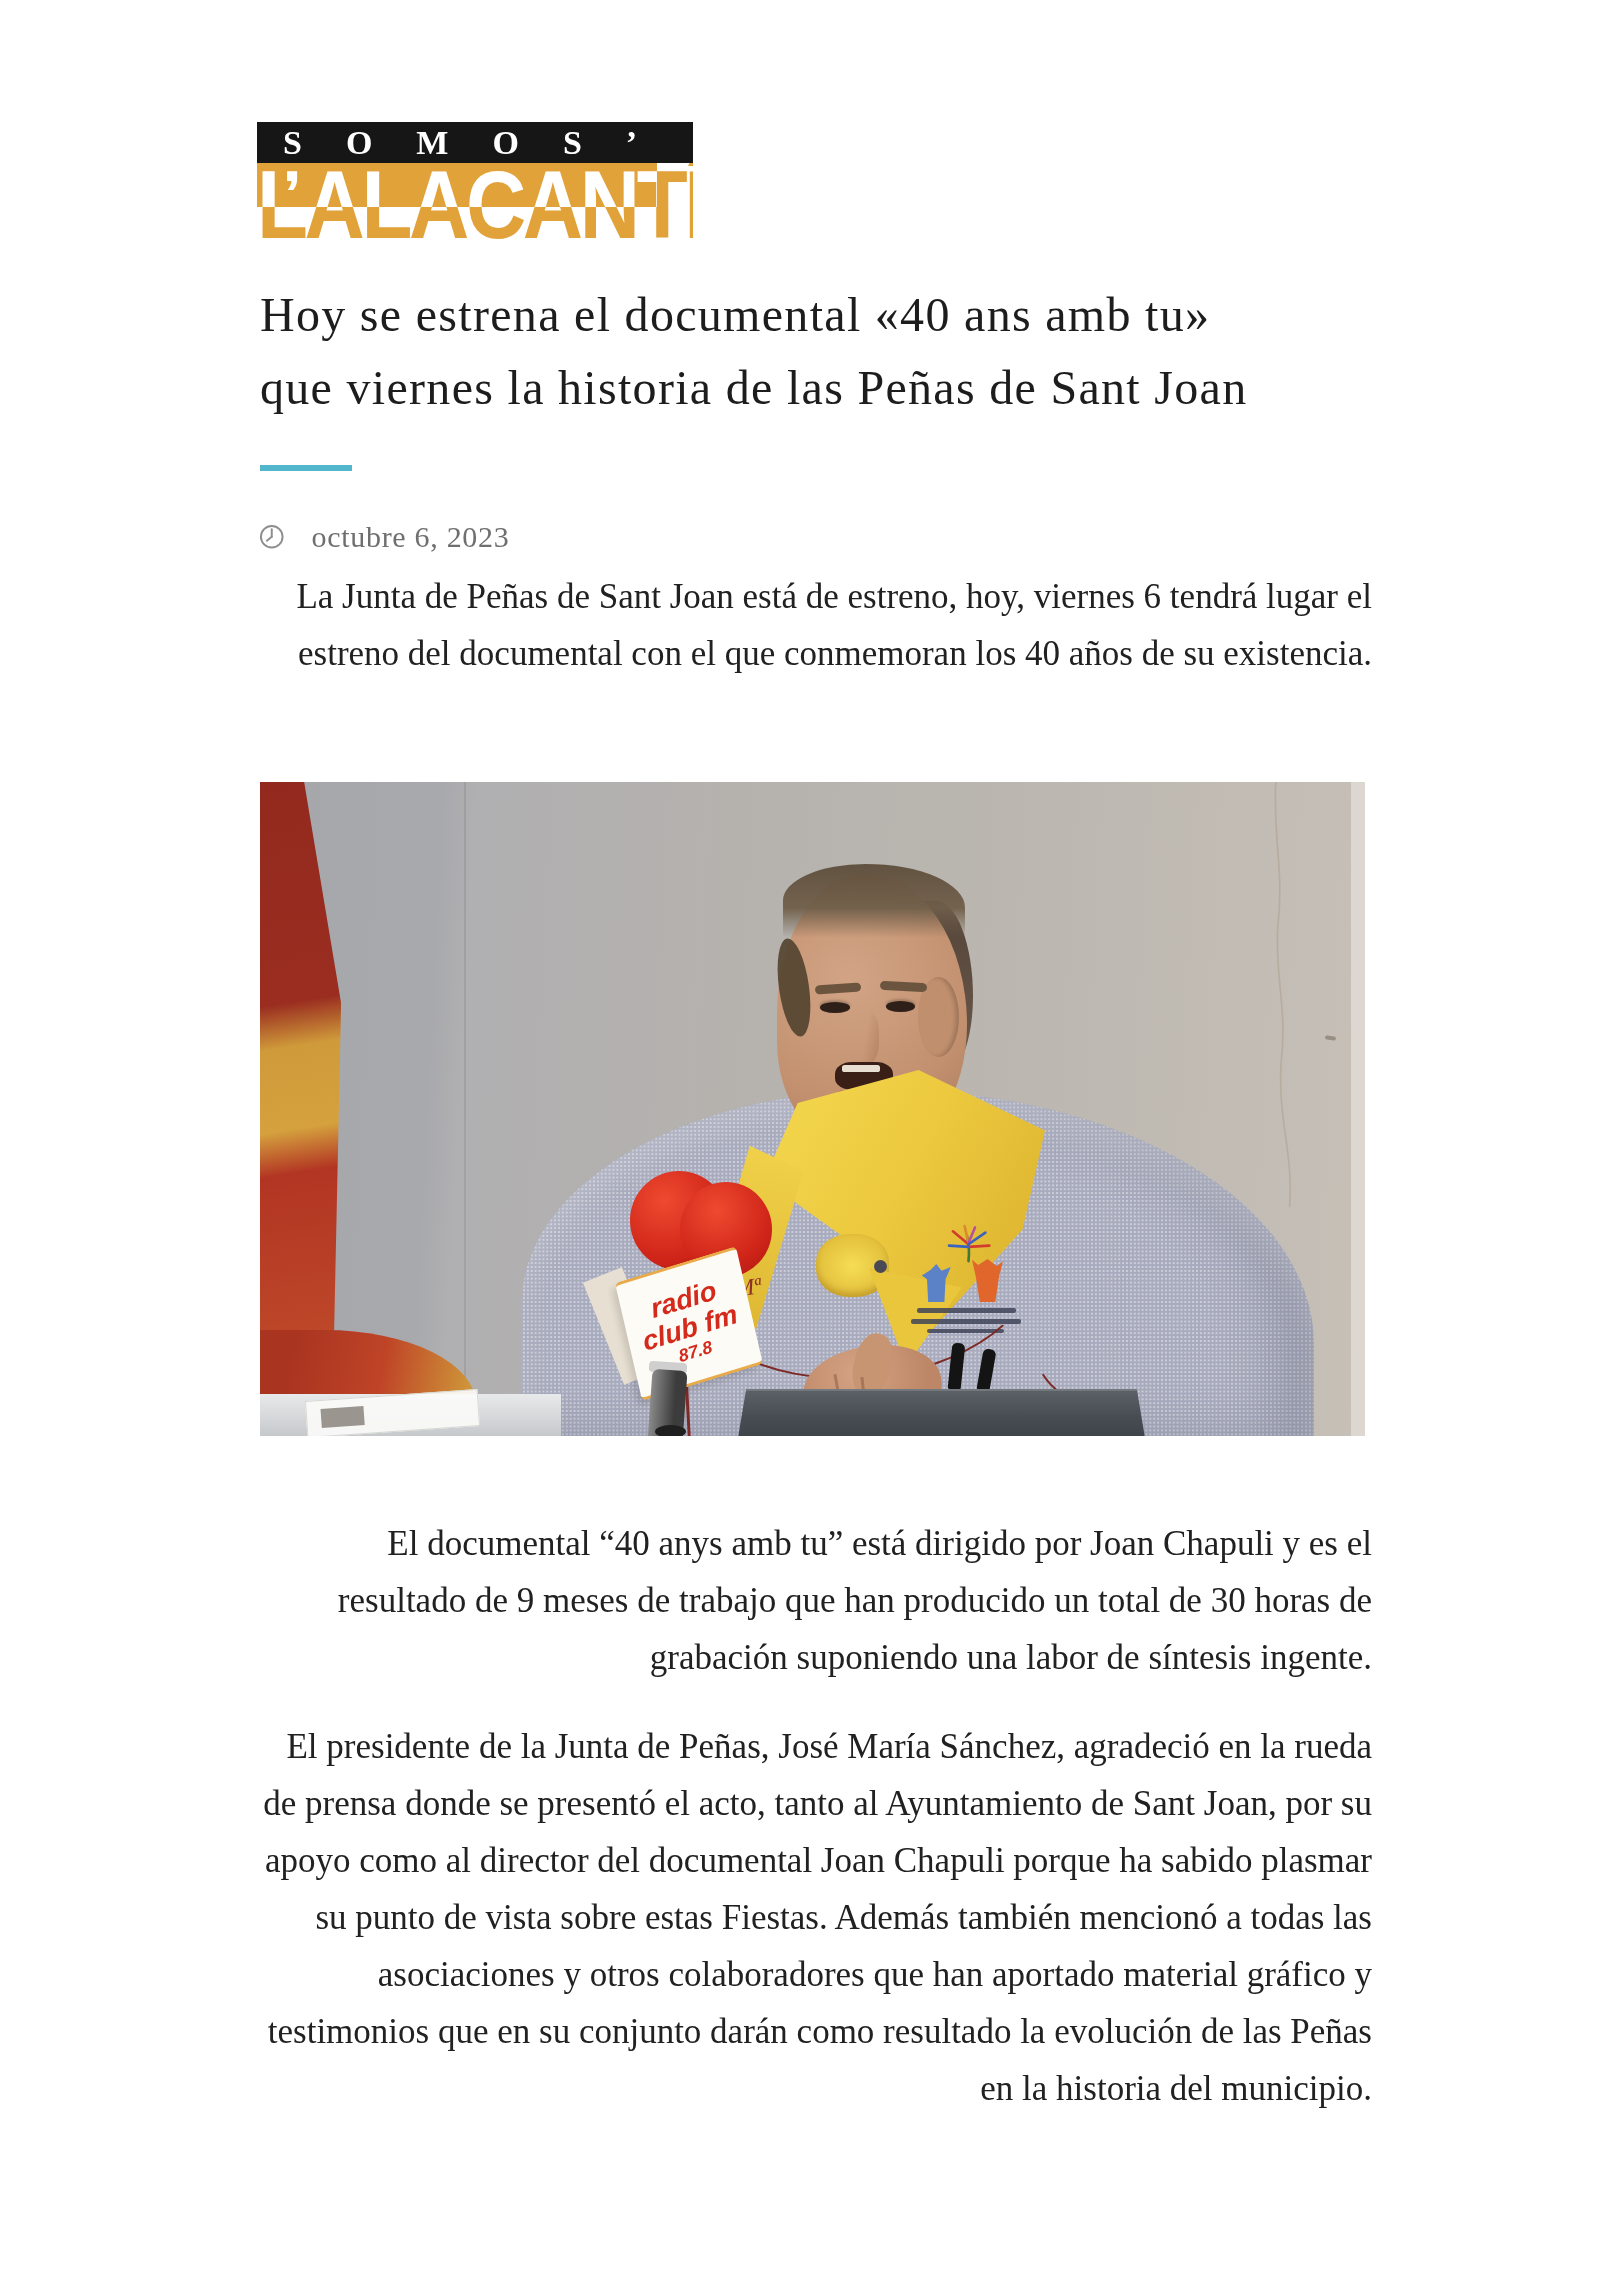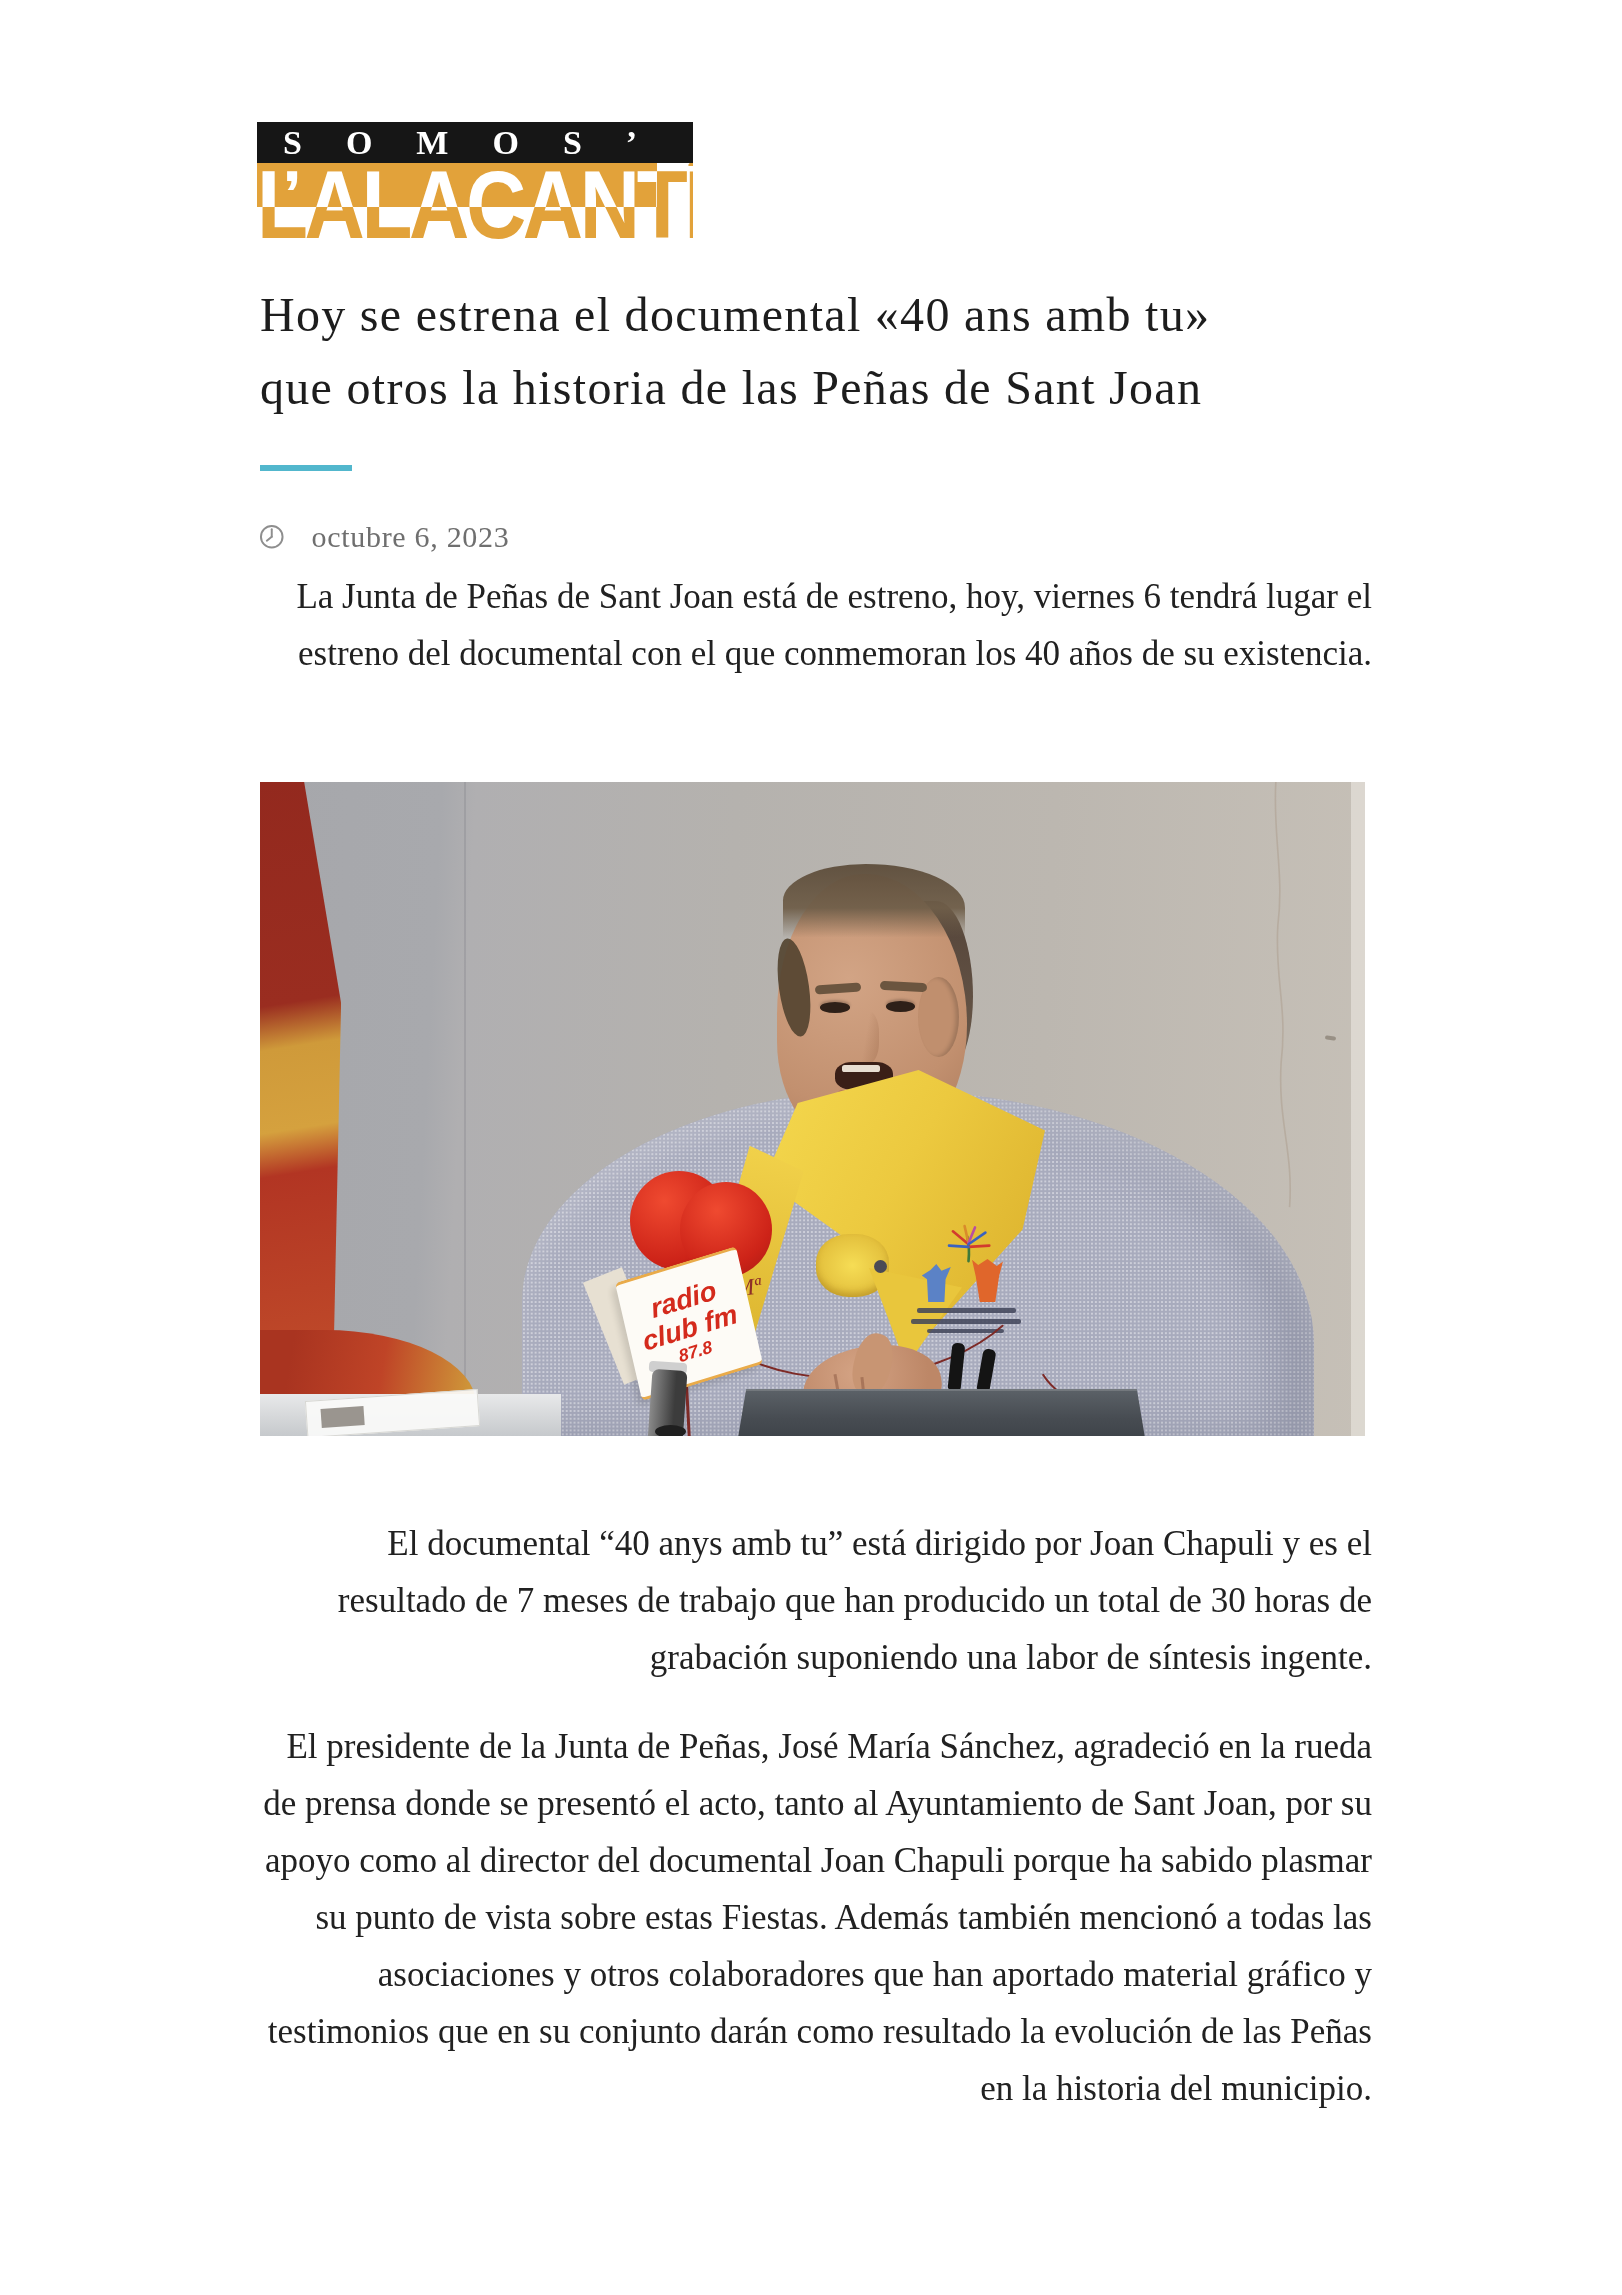--- a/index.html
+++ b/index.html
@@ -156,21 +156,21 @@
     <div class="logo-orange">
       <span class="bigword base">ĽALACANTÍ</span>
       <div class="band">
         <span class="bigword">ĽALACANTÍ</span>
       </div>
     </div>
   </div>
 
   <h1 class="title" style="margin:0;">
     <span>Hoy se estrena el documental «40 ans amb tu»</span>
-    <span>que otros la historia de las Peñas de Sant Joan</span>
+    <span>que viernes la historia de las Peñas de Sant Joan</span>
   </h1>
   <div class="divider"></div>
 
   <div class="date-row">
     <span>
       <svg width="27.5" height="27.5" viewBox="0 0 42 42">
         <circle cx="21" cy="21" r="16.5" fill="none" stroke="#8e8e8e" stroke-width="3"></circle>
         <line x1="21" y1="21" x2="21" y2="9.5" stroke="#8e8e8e" stroke-width="3" stroke-linecap="round"></line>
         <line x1="21" y1="21" x2="13.5" y2="27" stroke="#8e8e8e" stroke-width="3" stroke-linecap="round"></line>
       </svg>
@@ -261,18 +261,18 @@
     <div class="hands"></div>
     <div class="thumb"></div>
     <div class="finger1"></div>
     <div class="finger2"></div>
 
     <div class="lectern"></div>
     <div class="edge-strip"></div>
   </figure>
 
   <div class="body-text">
-    <p>El documental “40 anys amb tu” está dirigido por Joan Chapuli y es el resultado de 7 meses de trabajo que han producido un total de 30 horas de grabación suponiendo una labor de síntesis ingente.</p>
+    <p>El documental “40 anys amb tu” está dirigido por Joan Chapuli y es el resultado de 9 meses de trabajo que han producido un total de 30 horas de grabación suponiendo una labor de síntesis ingente.</p>
     <p>El presidente de la Junta de Peñas, José María Sánchez, agradeció en la rueda de prensa donde se presentó el acto, tanto al Ayuntamiento de Sant Joan, por su apoyo como al director del documental Joan Chapuli porque ha sabido plasmar su punto de vista sobre estas Fiestas. Además también mencionó a todas las asociaciones y otros colaboradores que han aportado material gráfico y testimonios que en su conjunto darán como resultado la evolución de las Peñas en la historia del municipio.</p>
   </div>
 
 </div>
 
 
 </body></html>

